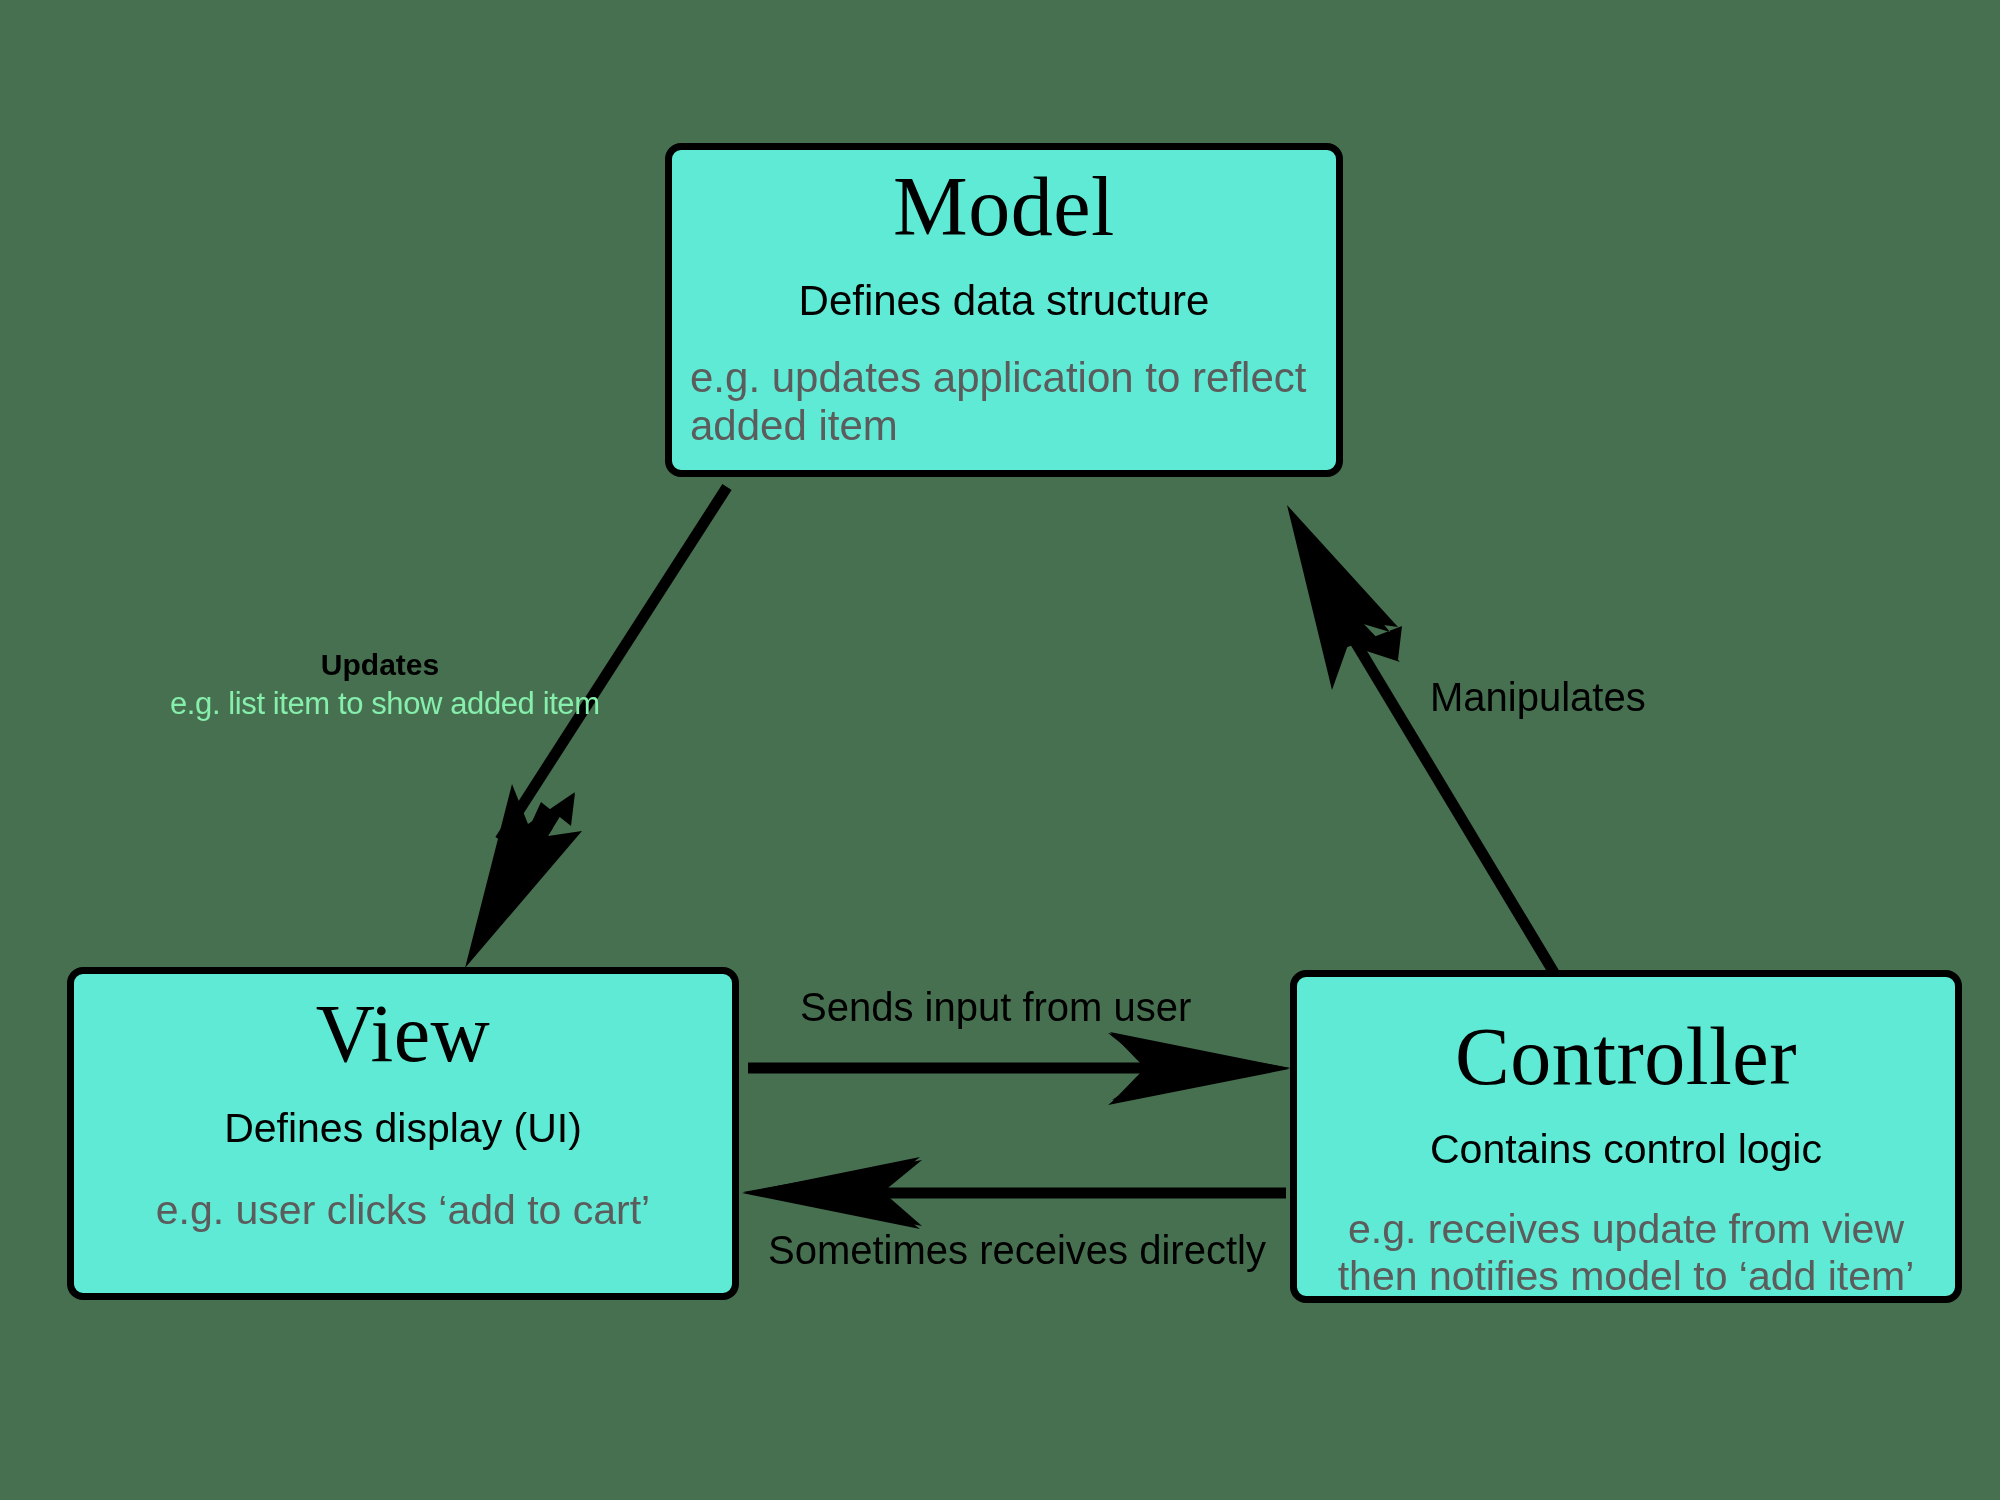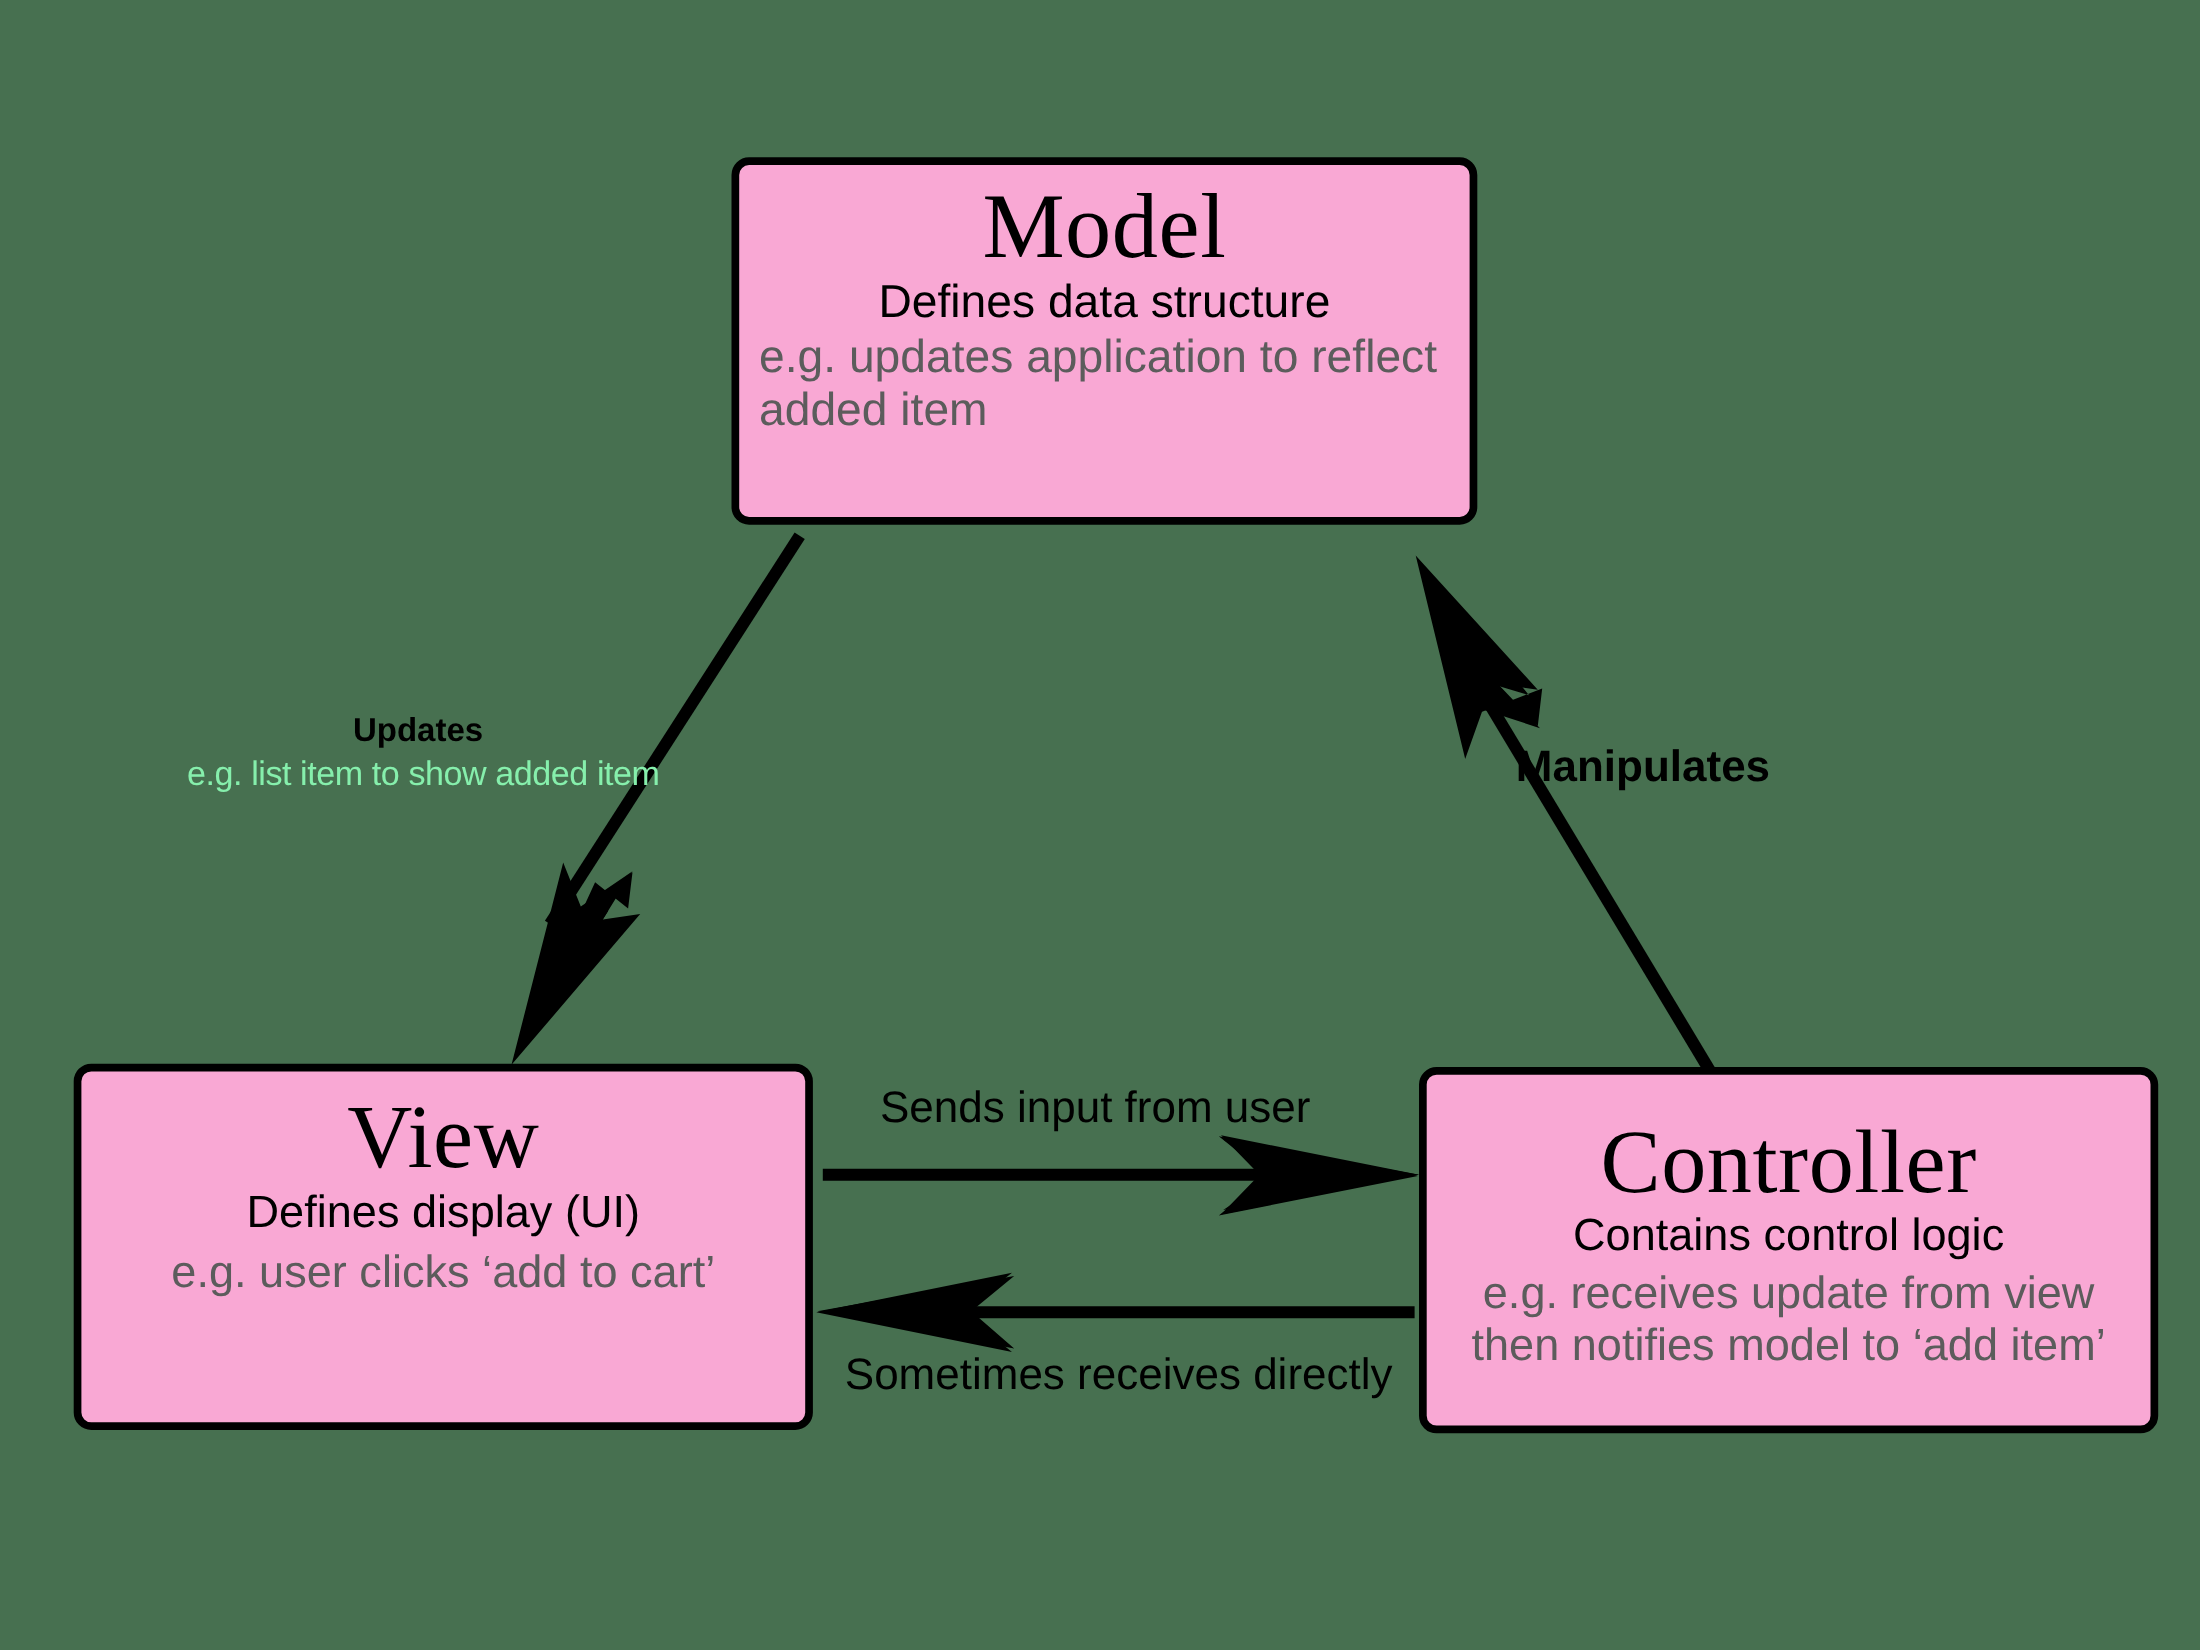--- a/index.html
+++ b/index.html
@@ -23,28 +23,29 @@
     left: 0;
     top: 0;
     width: 2000px;
     height: 1500px;
   }
 
   
   .node {
     position: absolute;
     box-sizing: border-box;
-    background: #f9a8d4;
+    background: #5eead4;
     border: 7px solid #000000;
     border-radius: 16px;
     display: flex;
     flex-direction: column;
     align-items: center;
     justify-content: flex-start;
     z-index: 5;
+    gap: 27px;
   }
   .node-title {
     font-family: "Liberation Serif", serif;
     color: #000000;
     font-weight: 400;
     line-height: 1.02;
     letter-spacing: 0.5px;
   }
   .node-sub {
     font-family: "Liberation Sans", sans-serif;
@@ -132,23 +133,22 @@
   #label-updates {
     left: 170px;
     top: 648px;
     text-align: center;
     width: 420px;
   }
   #label-updates .edge-label-main { display: block; }
   #label-updates .edge-label-sub  { display: block; margin-top: 4px; }
 
   #label-manipulates {
-    left: 1378px;
+    left: 1430px;
     top: 675px;
-    font-weight: bold;
   }
 
   #label-sends {
     left: 800px;
     top: 985px;
   }
 
   #label-sometimes {
     left: 768px;
     top: 1228px;

